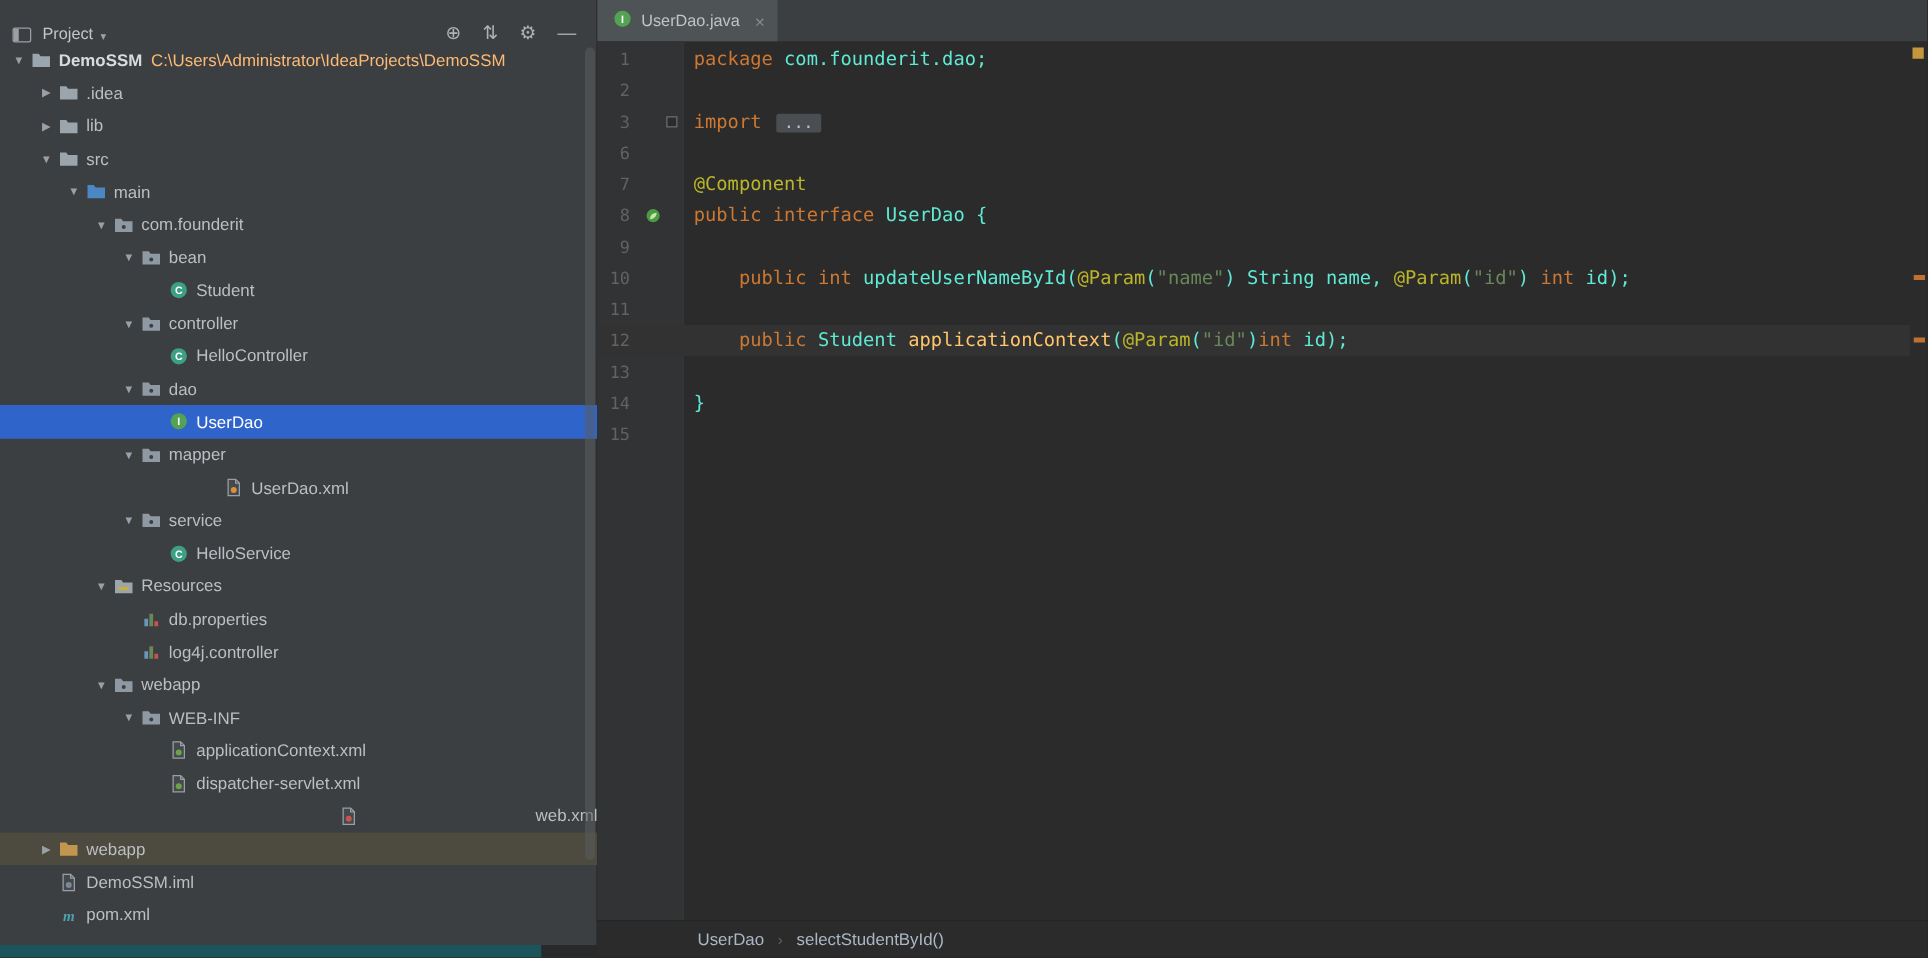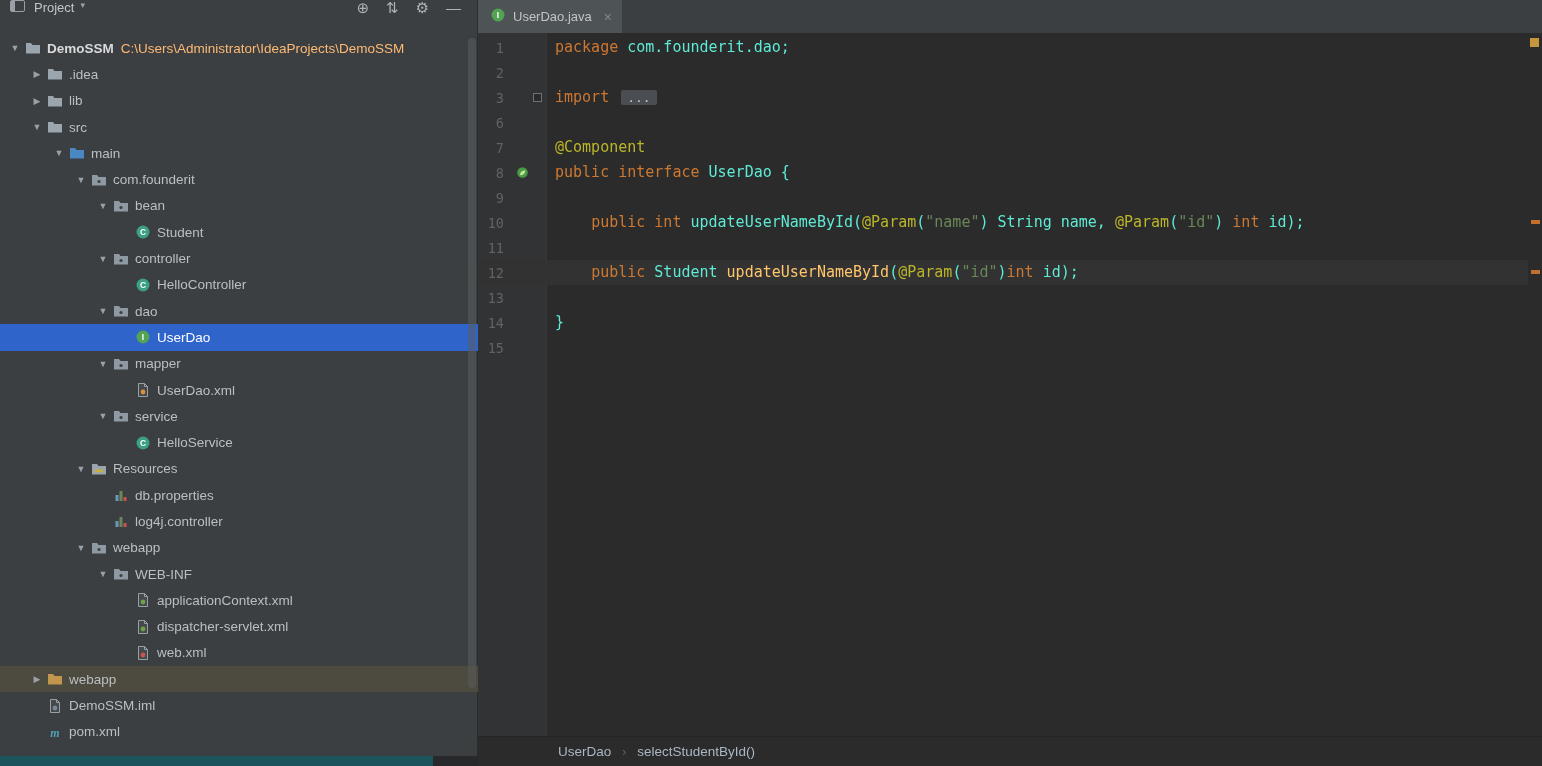--- a/index.html
+++ b/index.html
@@ -2,21 +2,21 @@
 <html><head>
 <meta charset="utf-8">
 <style>
   *{box-sizing:border-box}
   html,body{margin:0;padding:0}
   body{width:1542px;height:766px;background:#2b2b2b;font-family:"Liberation Sans",sans-serif;overflow:hidden}
   .app{position:relative;width:1542px;height:766px;font-size:13px;color:#bbb}
 
   
   .project-panel{position:absolute;left:0;top:0;width:478px;height:766px;background:#3c3f41;border-right:1px solid #2a2c2e}
-  .panel-header{height:34px;display:flex;align-items:flex-start;padding:0 16px 0 10px;color:#bbb}
+  .panel-header{height:34px;display:flex;align-items:flex-end;padding:0 16px 0 10px;color:#bbb}
   .win-icon{width:15px;height:12px;border:1px solid #9aa0a6;border-radius:2px;margin-right:9px;position:relative;flex:none}
   .win-icon:before{content:"";position:absolute;left:0;top:0;bottom:0;width:4px;background:#9aa0a6}
   .panel-title{font-size:13px;color:#c2c6ca}
   .caret{margin-left:6px;font-size:9px;color:#9da2a8}
   .header-icons{margin-left:auto;display:flex;gap:17px;align-items:center;color:#afb1b3;font-size:15px}
   .hicon{line-height:1}
   .tree{position:absolute;top:35px;left:0;width:478px;height:731px;overflow:hidden}
   .tree-row{display:flex;align-items:center;height:26.3px;white-space:nowrap;color:#bbbfc3;font-size:13.5px;overflow:hidden}
   .tree-row.selected{background:#2F65CA;color:#fff}
   .tree-row.selected .tlabel{color:#fff}
@@ -197,21 +197,21 @@
         <div class="tree-row" style="padding-left: 93px;">
           <span class="toggle">▼</span>
           <span class="icon">
             <svg viewBox="0 0 16 16">
               <path d="M1 13.5V3h5l1.5 2H15v8.5z" fill="#8E99A3"></path>
               <circle cx="8" cy="9.5" r="1.6" fill="#3C3F41"></circle>
             </svg>
           </span>
           <span class="tlabel">mapper</span>
         </div>
-        <div class="tree-row" style="padding-left: 115px;">
+        <div class="tree-row" style="padding-left: 115px; margin-left: 44px;">
           <span class="toggle"></span>
           <span class="icon">
             <svg viewBox="0 0 16 16">
               <path d="M3.5 1.5h6l3 3v10h-9z" fill="#46494B" stroke="#97A0A8" stroke-width="1"></path>
               <path d="M9.5 1.5v3h3" fill="none" stroke="#97A0A8" stroke-width="1"></path>
               <circle cx="8" cy="10" r="2.4" fill="#D6913C"></circle>
             </svg>
           </span>
           <span class="tlabel">UserDao.xml</span>
         </div>
@@ -302,21 +302,21 @@
           <span class="toggle"></span>
           <span class="icon">
             <svg viewBox="0 0 16 16">
               <path d="M3.5 1.5h6l3 3v10h-9z" fill="#46494B" stroke="#97A0A8" stroke-width="1"></path>
               <path d="M9.5 1.5v3h3" fill="none" stroke="#97A0A8" stroke-width="1"></path>
               <circle cx="8" cy="10" r="2.4" fill="#6CA349"></circle>
             </svg>
           </span>
           <span class="tlabel">dispatcher-servlet.xml</span>
         </div>
-        <div class="tree-row" style="padding-left: 115px;">
+        <div class="tree-row" style="padding-left: 115px; justify-content: space-between;">
           <span class="toggle"></span>
           <span class="icon">
             <svg viewBox="0 0 16 16">
               <path d="M3.5 1.5h6l3 3v10h-9z" fill="#46494B" stroke="#97A0A8" stroke-width="1"></path>
               <path d="M9.5 1.5v3h3" fill="none" stroke="#97A0A8" stroke-width="1"></path>
               <circle cx="8" cy="10" r="2.4" fill="#C75450"></circle>
             </svg>
           </span>
           <span class="tlabel">web.xml</span>
         </div>
@@ -448,21 +448,21 @@
             <span class="fslot"></span>
           </span>
           <span class="ccell"></span>
         </div>
         <div class="code-row current">
           <span class="gcell">
             <span class="lnum">12</span>
             <span class="gslot"></span>
             <span class="fslot"></span>
           </span>
-          <span class="ccell"><span class="tk-p">    </span><span class="tk-k">public </span><span class="tk-p">Student </span><span class="tk-m">updateUserNameById</span><span class="tk-p">(</span><span class="tk-a">@Param</span><span class="tk-p">(</span><span class="tk-s">"id"</span><span class="tk-p">)</span><span class="tk-k">int</span><span class="tk-p"> id);</span></span>
+          <span class="ccell"><span class="tk-p">    </span><span class="tk-k">public </span><span class="tk-p">Student </span><span class="tk-m">applicationContext</span><span class="tk-p">(</span><span class="tk-a">@Param</span><span class="tk-p">(</span><span class="tk-s">"id"</span><span class="tk-p">)</span><span class="tk-k">int</span><span class="tk-p"> id);</span></span>
         </div>
         <div class="code-row">
           <span class="gcell">
             <span class="lnum">13</span>
             <span class="gslot"></span>
             <span class="fslot"></span>
           </span>
           <span class="ccell"></span>
         </div>
         <div class="code-row">

